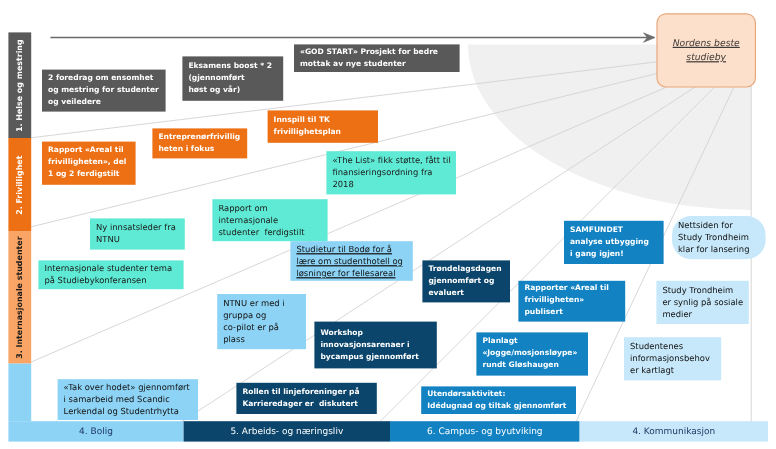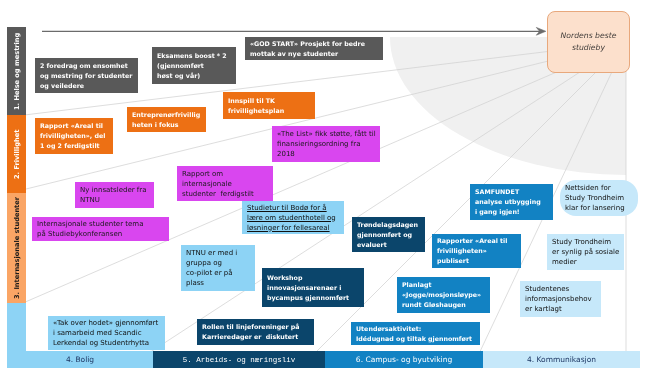--- a/index.html
+++ b/index.html
@@ -8,37 +8,37 @@
        font-family:"DejaVu Sans",sans-serif;
        -webkit-font-smoothing:antialiased;}
   #stage{position:relative;width:647px;height:374px;background:#fff;}
   svg#bg{position:absolute;left:0;top:0;width:647px;height:374px;}
 
   .box{position:absolute;box-sizing:border-box;padding:0 5px;
        line-height:10px;white-space:pre;display:flex;flex-direction:column;
        justify-content:center;}
   .b-dark   {background:#595959;color:#ffffff;font-weight:bold;}
   .b-orange {background:#ED7014;color:#ffffff;font-weight:bold;}
-  .b-lorange{background:#d946ef;color:#1a1a1a;font-weight:normal;}
+  .b-lorange{background:#5eead4;color:#1a1a1a;font-weight:normal;}
   .b-sky    {background:#8DD3F5;color:#111111;font-weight:normal;}
   .b-navy   {background:#0B456B;color:#ffffff;font-weight:bold;}
   .b-blue   {background:#1282C3;color:#ffffff;font-weight:bold;}
   .b-pale   {background:#C6E8FA;color:#111111;font-weight:normal;}
 
   .vaxis{position:absolute;box-sizing:border-box;
          writing-mode:vertical-rl;transform:rotate(180deg);
          display:flex;align-items:center;justify-content:center;
          font-size:6.6px;font-weight:bold;color:#fff;white-space:nowrap;}
   .haxis{position:absolute;box-sizing:border-box;display:flex;
          align-items:center;justify-content:center;font-size:7.5px;white-space:nowrap;}
 
   #goal{position:absolute;background:#FCE0CC;border:1.2px solid #E8A87C;
         border-radius:8px;display:flex;align-items:center;justify-content:center;
         text-align:center;font-style:italic;font-size:7.7px;color:#3f3b38;
-        line-height:11.6px;}
+        line-height:11.6px;text-decoration:underline;}
 </style>
 </head>
 <body>
 
 <div id="stage">
 
   <svg id="bg" viewBox="0 0 647 374">
     <g>
       <path d="M 626 37 L 390 37 A 236 138 0 0 0 626 175 Z" fill="#F0F0F0" stroke="none"></path>
     </g>
@@ -56,21 +56,21 @@
       <path d="M 536.3 27.4 L 545.8 31.3 L 536.3 35.2 L 539.6 31.3 Z" fill="#6B6B6B" stroke="#6B6B6B" stroke-width="0.6" stroke-linejoin="miter"></path>
     </g>
   </svg>
 
   <div class="vaxis" style="left:7px;top:27px;width:19px;height:88px;background:#595959;">1. Helse og mestring</div>
   <div class="vaxis" style="left:7px;top:115px;width:19px;height:78px;background:#ED7014;">2. Frivillighet</div>
   <div class="vaxis" style="left:7px;top:193px;width:19px;height:110px;background:#FAA565;color:#1a1a1a;">3. Internasjonale studenter</div>
   <div style="position:absolute;left:7px;top:303px;width:19px;height:48px;background:#8DD3F5;"></div>
 
   <div class="haxis" style="left:7px;top:351px;width:146px;height:17px;background:#8DD3F5;color:#1F3864;">4. Bolig</div>
-  <div class="haxis" style="left:153px;top:351px;width:172px;height:17px;background:#0B456B;color:#fff;font-family:Liberation Mono, monospace;">5. Arbeids- og næringsliv</div>
+  <div class="haxis" style="left:153px;top:351px;width:172px;height:17px;background:#0B456B;color:#fff;">5. Arbeids- og næringsliv</div>
   <div class="haxis" style="left:325px;top:351px;width:158px;height:17px;background:#1282C3;color:#fff;">6. Campus- og byutviking</div>
   <div class="haxis" style="left:483px;top:351px;width:157px;height:17px;background:#C6E8FA;color:#1F3864;">4. Kommunikasjon</div>
 
   <div id="goal" style="left:547px;top:11px;width:81px;height:60px;">Nordens beste studieby</div>
 
   <div class="box b-dark" style="left:35px;top:58px;width:103px;height:35px;font-size:6.3px;">2 foredrag om ensomhet
 og mestring for studenter
 og veiledere</div>
   <div class="box b-dark" style="left:152px;top:47px;width:84px;height:37px;font-size:6.3px;">Eksamens boost * 2
 (gjennomført
@@ -85,21 +85,21 @@
   <div class="box b-orange" style="left:223px;top:92px;width:92px;height:27px;font-size:6.3px;">Innspill til TK
 frivillighetsplan</div>
   <div class="box b-lorange" style="left:272px;top:126px;width:108px;height:36px;font-size:7px;">«The List» fikk støtte, fått til
 finansieringsordning fra
 2018</div>
   <div class="box b-lorange" style="left:75px;top:182px;width:79px;height:26px;font-size:7px;">Ny innsatsleder fra
 NTNU</div>
   <div class="box b-lorange" style="left:177px;top:166px;width:96px;height:35px;font-size:7px;">Rapport om
 internasjonale
 studenter  ferdigstilt</div>
-  <div class="box b-lorange" style="left:32px;top:217px;width:137px;height:24px;font-size:7px;">Internasjonale studenter tema
+  <div class="box b-lorange" style="left:32px;top:217px;width:121px;height:24px;font-size:7px;">Internasjonale studenter tema
 på Studiebykonferansen</div>
   <div class="box b-sky" style="left:242px;top:201px;width:102px;height:33px;font-size:7px;text-decoration:underline;">Studietur til Bodø for å
 lære om studenthotell og
 løsninger for fellesareal</div>
   <div class="box b-sky" style="left:181px;top:245px;width:74px;height:46px;font-size:7px;">NTNU er med i
 gruppa og
 co-pilot er på
 plass</div>
   <div class="box b-navy" style="left:262px;top:268px;width:102px;height:39px;font-size:6.3px;">Workshop
 innovasjonsarenaer i

